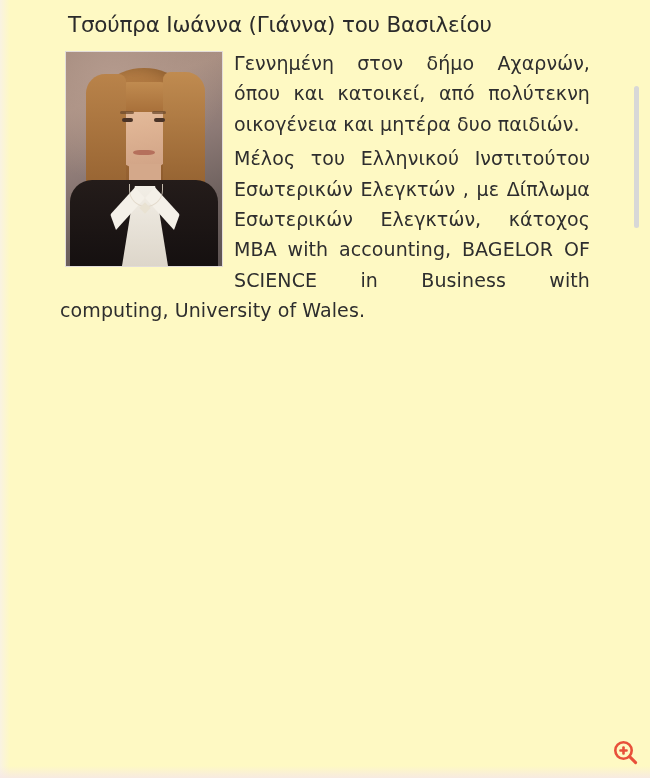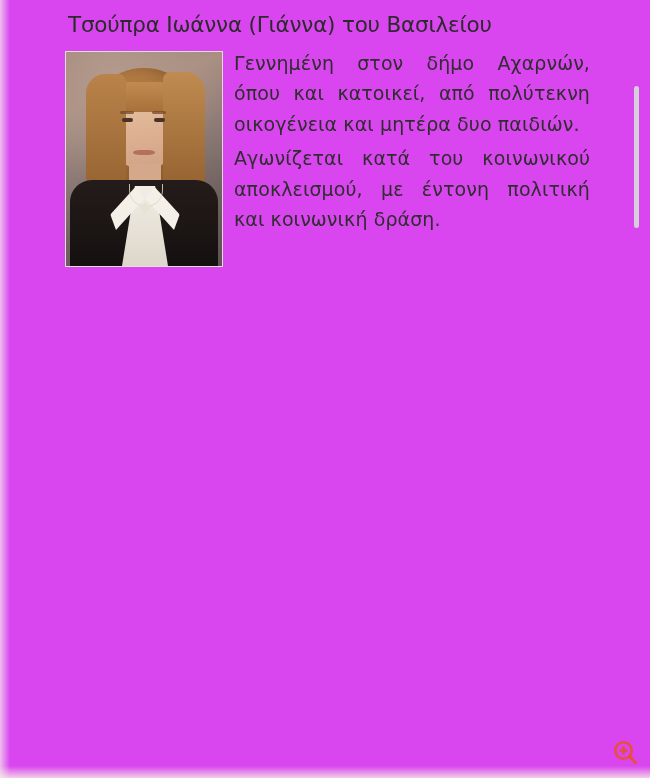--- a/index.html
+++ b/index.html
@@ -9,21 +9,21 @@
     background: #ffffff;
   }
   body {
     font-family: "DejaVu Sans", "Liberation Sans", sans-serif;
   }
 
   #screen {
     position: relative;
     width: 650px;
     height: 778px;
-    background: #d946ef;
+    background: #fef9c3;
     overflow: hidden;
   }
 
   
   .edge-tint-bottom {
     position: absolute;
     left: 0;
     bottom: 0;
     width: 650px;
     height: 12px;
@@ -300,21 +300,21 @@
         <div class="neck"></div>
         <div class="jacket"></div>
         <div class="blouse"></div>
         <div class="collar-l"></div>
         <div class="collar-r"></div>
         <div class="necklace"></div>
         <div class="pendant"></div>
       </div>
 
       <p>Γεννημένη στον δήμο Αχαρνών, όπου και κατοικεί, από πολύτεκνη οικογένεια και μητέρα δυο παιδιών.</p>
-      <p>Αγωνίζεται κατά του κοινωνικού αποκλεισμού, με έντονη πολιτική και κοινωνική δράση.</p>
+      <p>Μέλος του Ελληνικού Ινστιτούτου Εσωτερικών Ελεγκτών , με Δίπλωμα Εσωτερικών Ελεγκτών, κάτοχος MBA with accounting, BAGELOR OF SCIENCE in Business with computing, University of Wales.</p>
 
     </div>
   </div>
 
   <div class="scroll-track"></div>
   <div class="scroll-thumb"></div>
 
   <div class="edge-tint-bottom"></div>
 
   <div class="zoom-badge" title="zoom-in">

